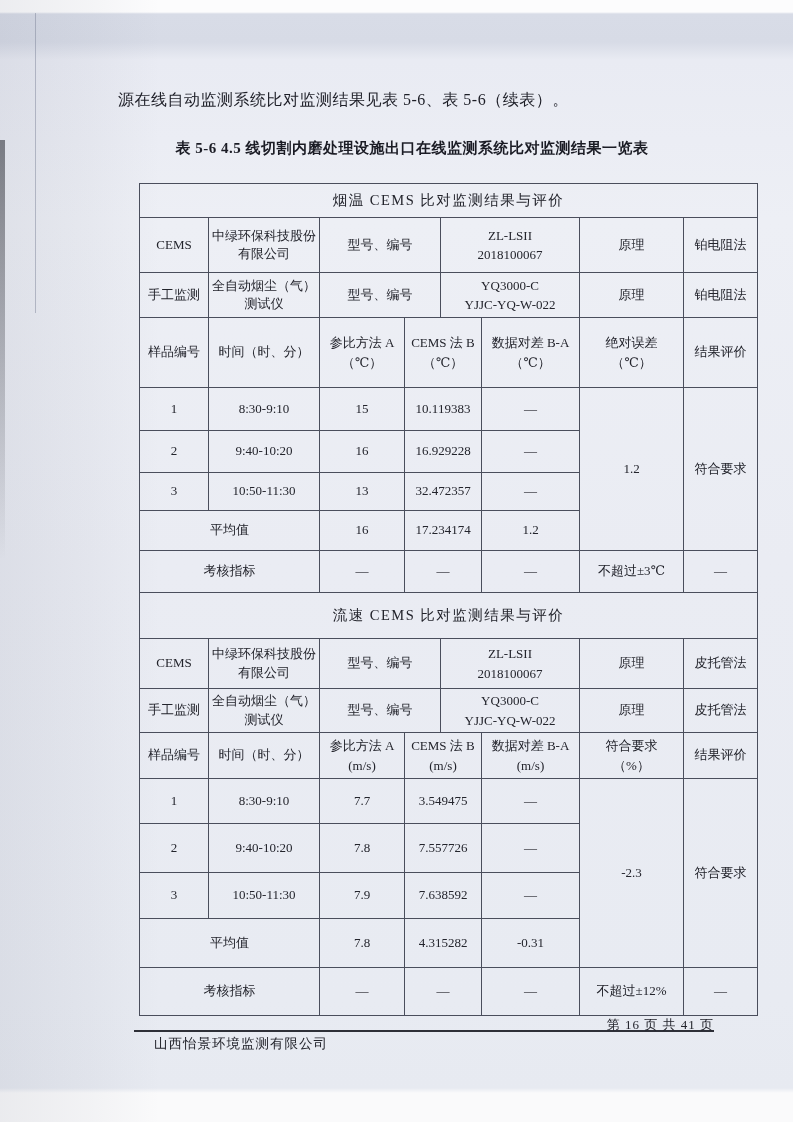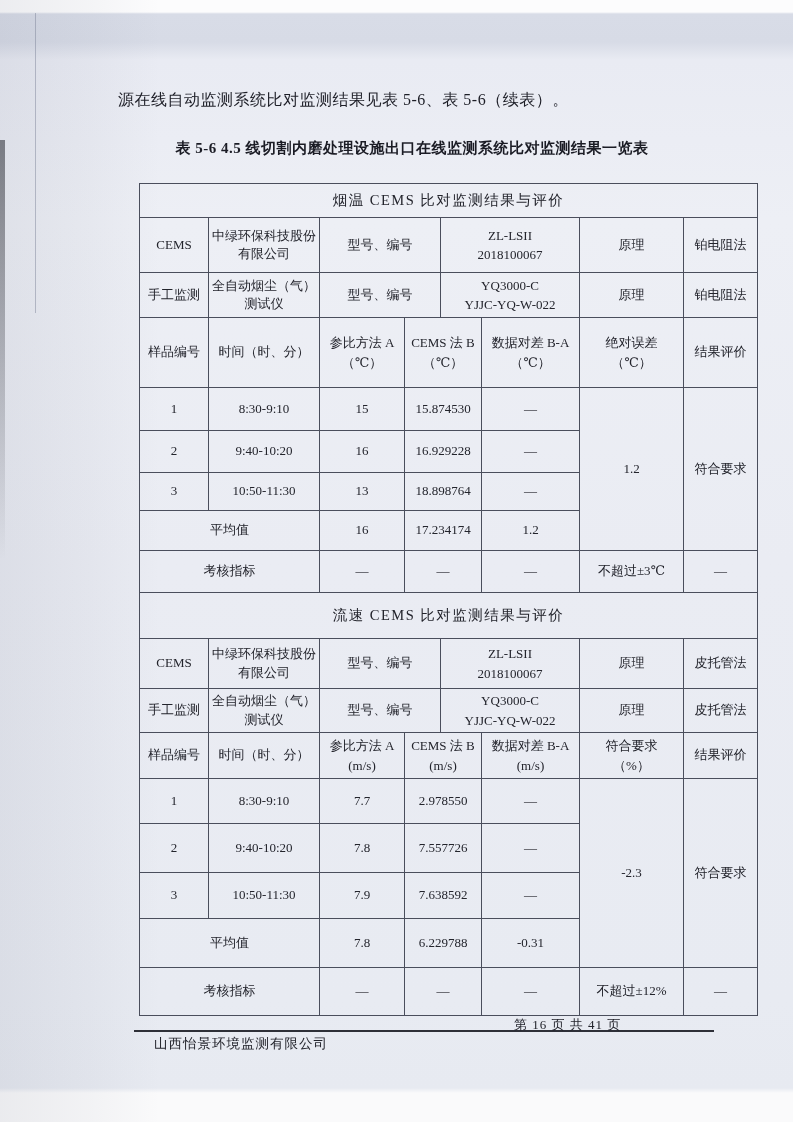--- a/index.html
+++ b/index.html
@@ -27,21 +27,21 @@
   .caption{position:absolute;left:103px;top:139px;width:618px;text-align:center;
     font-size:15px;font-weight:bold;letter-spacing:0.5px;color:#1b1c25;}
   table.report{position:absolute;left:103px;top:183px;width:618px;
     border-collapse:collapse;table-layout:fixed;font-size:13px;color:#23242c;margin-left:36px;}
   table.report td{border:1px solid #4a4e5c;text-align:center;vertical-align:middle;
     padding:0 2px;line-height:1.4;}
   td.sec-title{font-size:14.5px;letter-spacing:1.5px;}
   .two-line span{display:block;line-height:1.5;text-align:center;}
   .footer-rule{position:absolute;left:134px;top:1030px;width:580px;height:2px;background:#2e3038;}
   .footer-company{position:absolute;left:136px;top:1035px;font-size:13.5px;letter-spacing:1px;color:#23242c;margin-left:18px;}
-  .footer-page{position:absolute;left:514px;top:1016px;width:200px;text-align:left;
+  .footer-page{position:absolute;left:514px;top:1016px;width:200px;text-align:right;
     font-size:13px;letter-spacing:1px;color:#23242c;}
 </style>
 </head>
 <body>
 
 <div class="page">
   <div class="scan-left-edge"></div>
   <div class="scan-vertical-line"></div>
 
   <div class="heading">
@@ -106,37 +106,37 @@
       <td class="two-line">
         <span>绝对误差</span>
         <span>（℃）</span>
       </td>
       <td>结果评价</td>
     </tr>
     <tr style="height:43px">
       <td>1</td>
       <td>8:30-9:10</td>
       <td>15</td>
-      <td colspan="2">15.874530</td>
+      <td colspan="2">10.119383</td>
       <td>—</td>
       <td rowspan="4">1.2</td>
       <td rowspan="4">符合要求</td>
     </tr>
     <tr style="height:42px">
       <td>2</td>
       <td>9:40-10:20</td>
       <td>16</td>
       <td colspan="2">16.929228</td>
       <td>—</td>
     </tr>
     <tr style="height:38px">
       <td>3</td>
       <td>10:50-11:30</td>
       <td>13</td>
-      <td colspan="2">18.898764</td>
+      <td colspan="2">32.472357</td>
       <td>—</td>
     </tr>
     <tr style="height:40px">
       <td colspan="2">平均值</td>
       <td>16</td>
       <td colspan="2">17.234174</td>
       <td>1.2</td>
     </tr>
     <tr style="height:42px">
       <td colspan="2">考核指标</td>
@@ -190,21 +190,21 @@
       <td class="two-line">
         <span>符合要求</span>
         <span>（%）</span>
       </td>
       <td>结果评价</td>
     </tr>
     <tr style="height:45px">
       <td>1</td>
       <td>8:30-9:10</td>
       <td>7.7</td>
-      <td colspan="2">2.978550</td>
+      <td colspan="2">3.549475</td>
       <td>—</td>
       <td rowspan="4">-2.3</td>
       <td rowspan="4">符合要求</td>
     </tr>
     <tr style="height:49px">
       <td>2</td>
       <td>9:40-10:20</td>
       <td>7.8</td>
       <td colspan="2">7.557726</td>
       <td>—</td>
@@ -212,21 +212,21 @@
     <tr style="height:46px">
       <td>3</td>
       <td>10:50-11:30</td>
       <td>7.9</td>
       <td colspan="2">7.638592</td>
       <td>—</td>
     </tr>
     <tr style="height:49px">
       <td colspan="2">平均值</td>
       <td>7.8</td>
-      <td colspan="2">6.229788</td>
+      <td colspan="2">4.315282</td>
       <td>-0.31</td>
     </tr>
     <tr style="height:48px">
       <td colspan="2">考核指标</td>
       <td>—</td>
       <td colspan="2">—</td>
       <td>—</td>
       <td>不超过±12%</td>
       <td>—</td>
     </tr>

